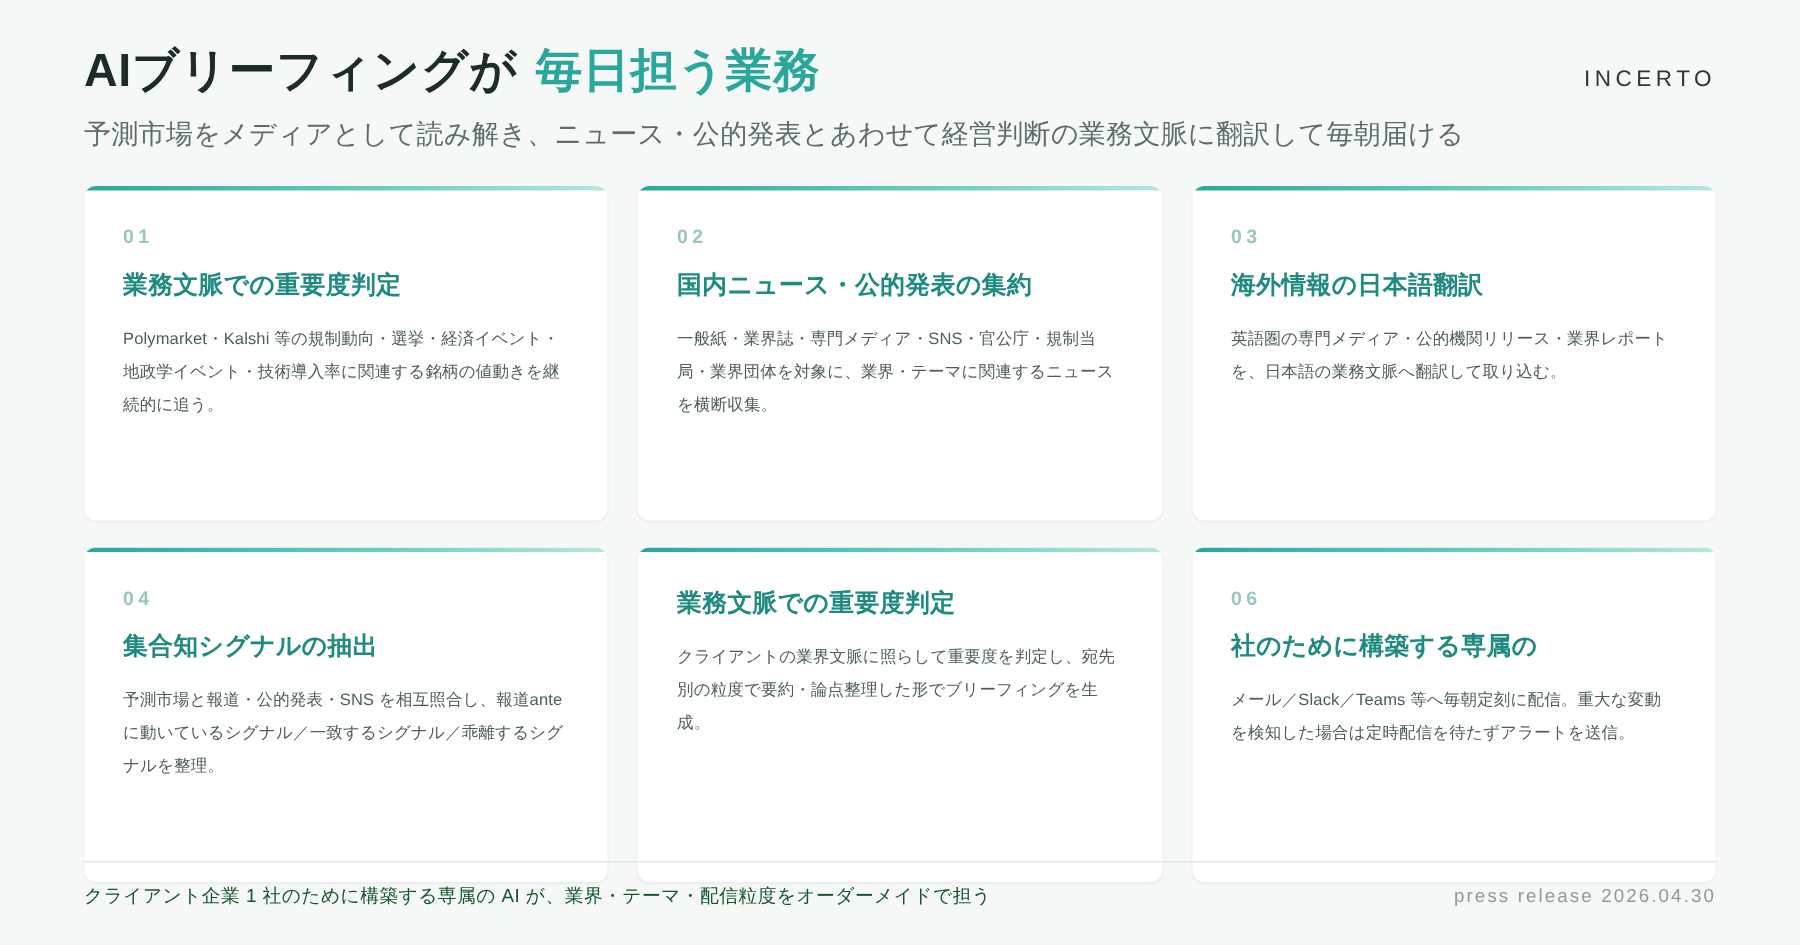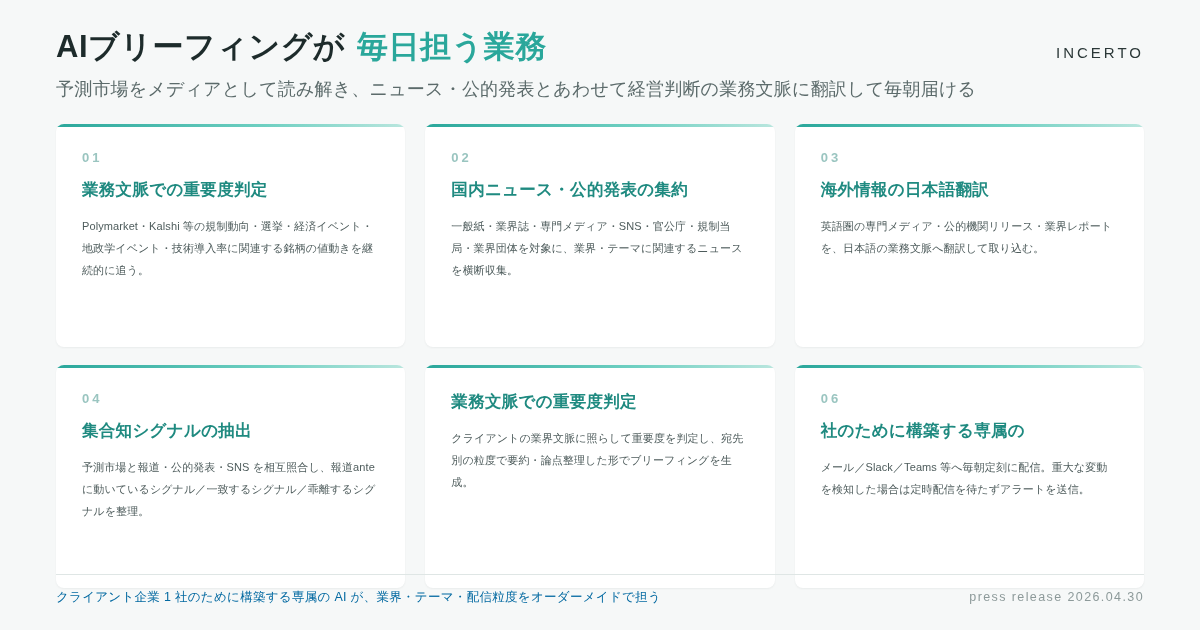--- a/index.html
+++ b/index.html
@@ -101,21 +101,21 @@
     right: 56px;
     bottom: 24px;
     border-top: 1px solid #dfe6e5;
     padding-top: 14px;
     display: flex;
     justify-content: space-between;
     align-items: baseline;
   }
   .footer-note {
     font-size: 12.5px;
-    color: #0369a1;
+    color: #14532d;
     letter-spacing: 0.3px;
   }
   .footer-meta {
     font-size: 12.5px;
     color: #8d9a9a;
     letter-spacing: 1.4px;
     text-align: center;
   }
 </style>
 </head>

